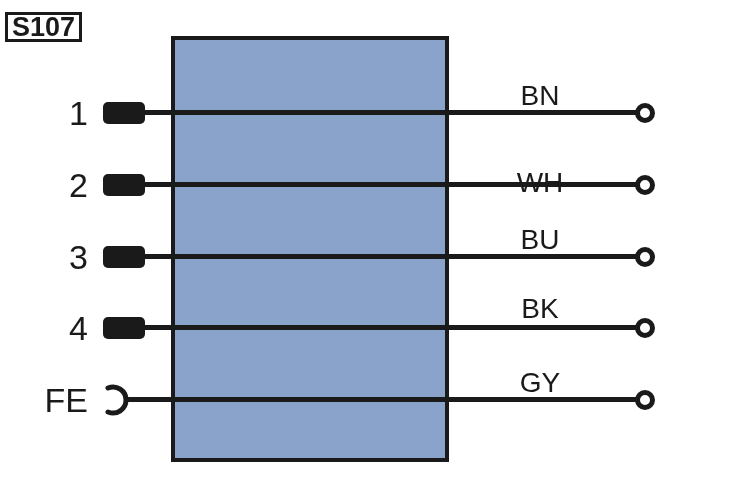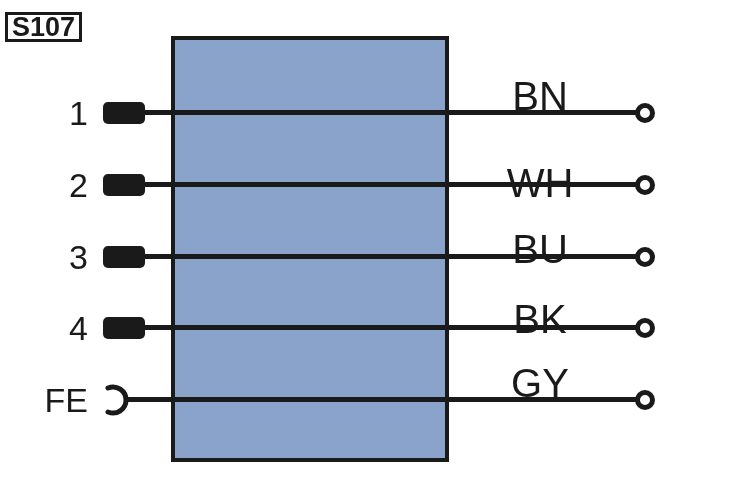--- a/index.html
+++ b/index.html
@@ -61,21 +61,21 @@
     left: 30px; width: 58px; height: 36px;
     line-height: 36px;
     text-align: right;
     font-size: 34px;
   }
   .wire-label {
     position: absolute;
     left: 470px; width: 140px; height: 34px;
     line-height: 34px;
     text-align: center;
-    font-size: 40px;
+    font-size: 28px;
   }
   .endpoint {
     position: absolute;
     left: 635px;
     width: 10px; height: 10px;
     box-sizing: content-box;
     border: 5px solid var(--stroke);
     border-radius: 50%;
     background: var(--bg);
   }
@@ -106,29 +106,29 @@
     <div class="terminal" style="top:174px"></div>
     <div class="wire-line" style="left:140px; top:182px; width:496px"></div>
     <div class="wire-label" style="top:166px">WH</div>
     <div class="endpoint" style="top:175px"></div>
   </div>
 
   <div class="row">
     <div class="pin-num" style="top:239px">3</div>
     <div class="terminal" style="top:246px"></div>
     <div class="wire-line" style="left:140px; top:254px; width:496px"></div>
-    <div class="wire-label" style="top:232px">BU</div>
+    <div class="wire-label" style="top:223px">BU</div>
     <div class="endpoint" style="top:247px"></div>
   </div>
 
   <div class="row">
     <div class="pin-num" style="top:310px">4</div>
     <div class="terminal" style="top:317px"></div>
     <div class="wire-line" style="left:140px; top:325px; width:496px"></div>
-    <div class="wire-label" style="top:302px">BK</div>
+    <div class="wire-label" style="top:292px">BK</div>
     <div class="endpoint" style="top:318px"></div>
   </div>
 
   <div class="row" style="top:400px">
     <div class="pin-num" style="top:-18px">FE</div>
     <svg class="fe-arc" viewBox="0 0 40 40">
       <path d="M 13 8 A 13 13 0 1 1 13 32"></path>
     </svg>
     <div class="wire-line" style="left:124px; top:-3px; width:512px"></div>
     <div class="wire-label" style="top:-34px">GY</div>

